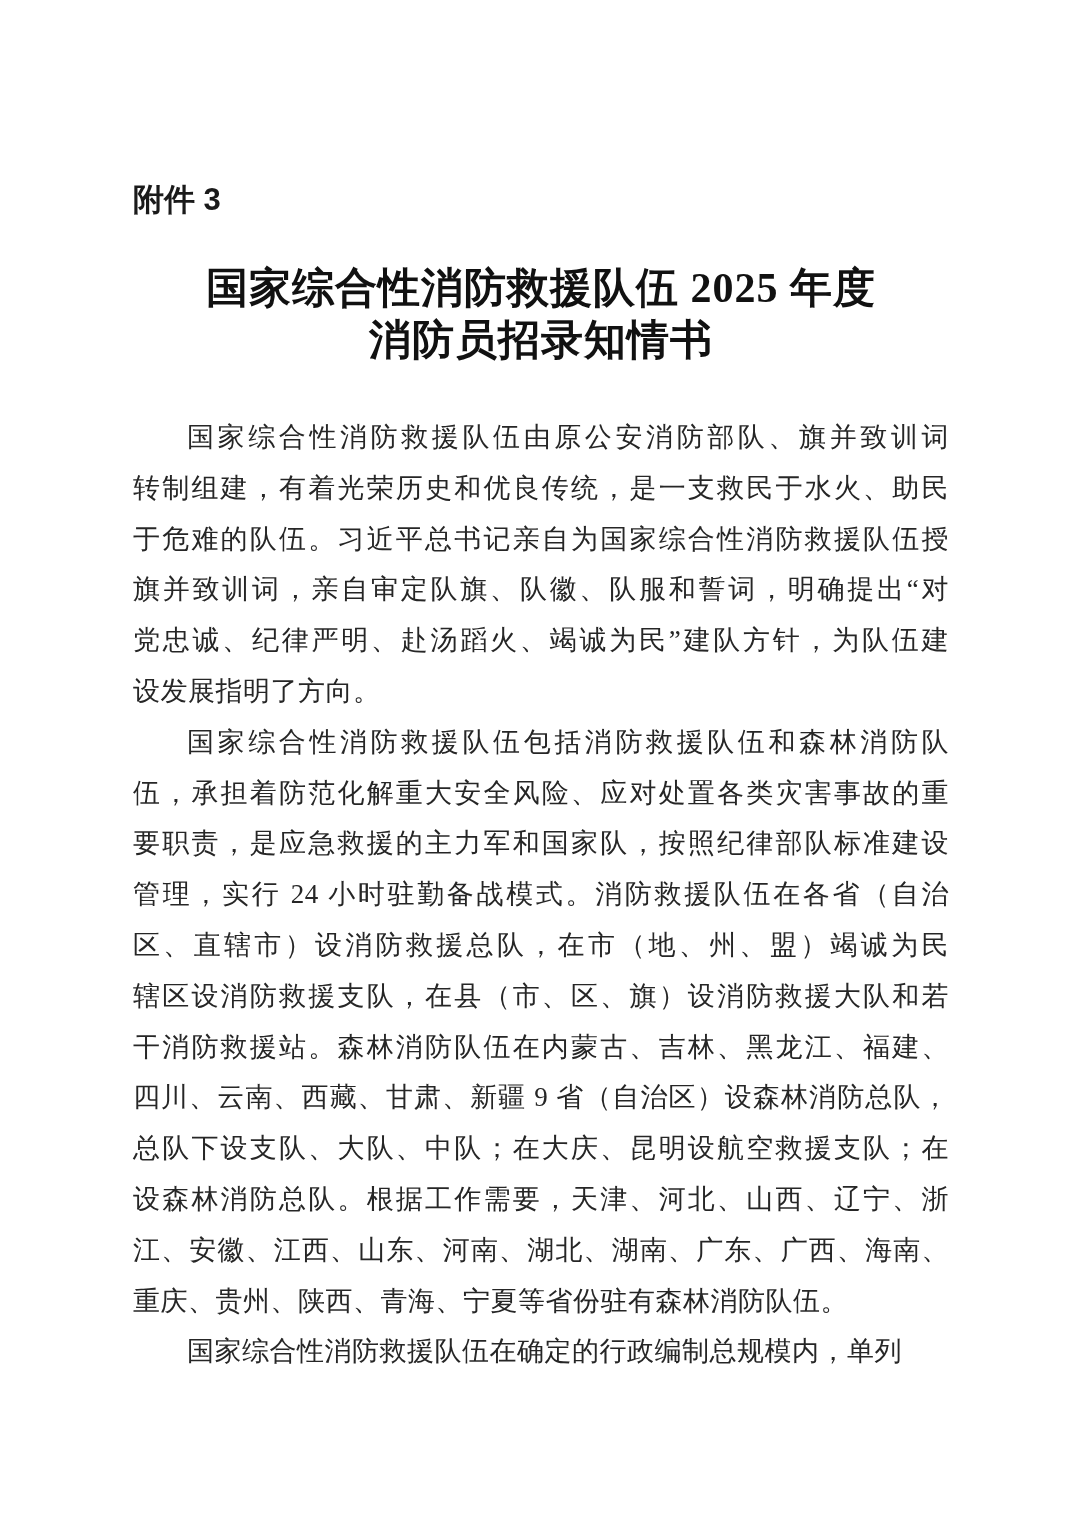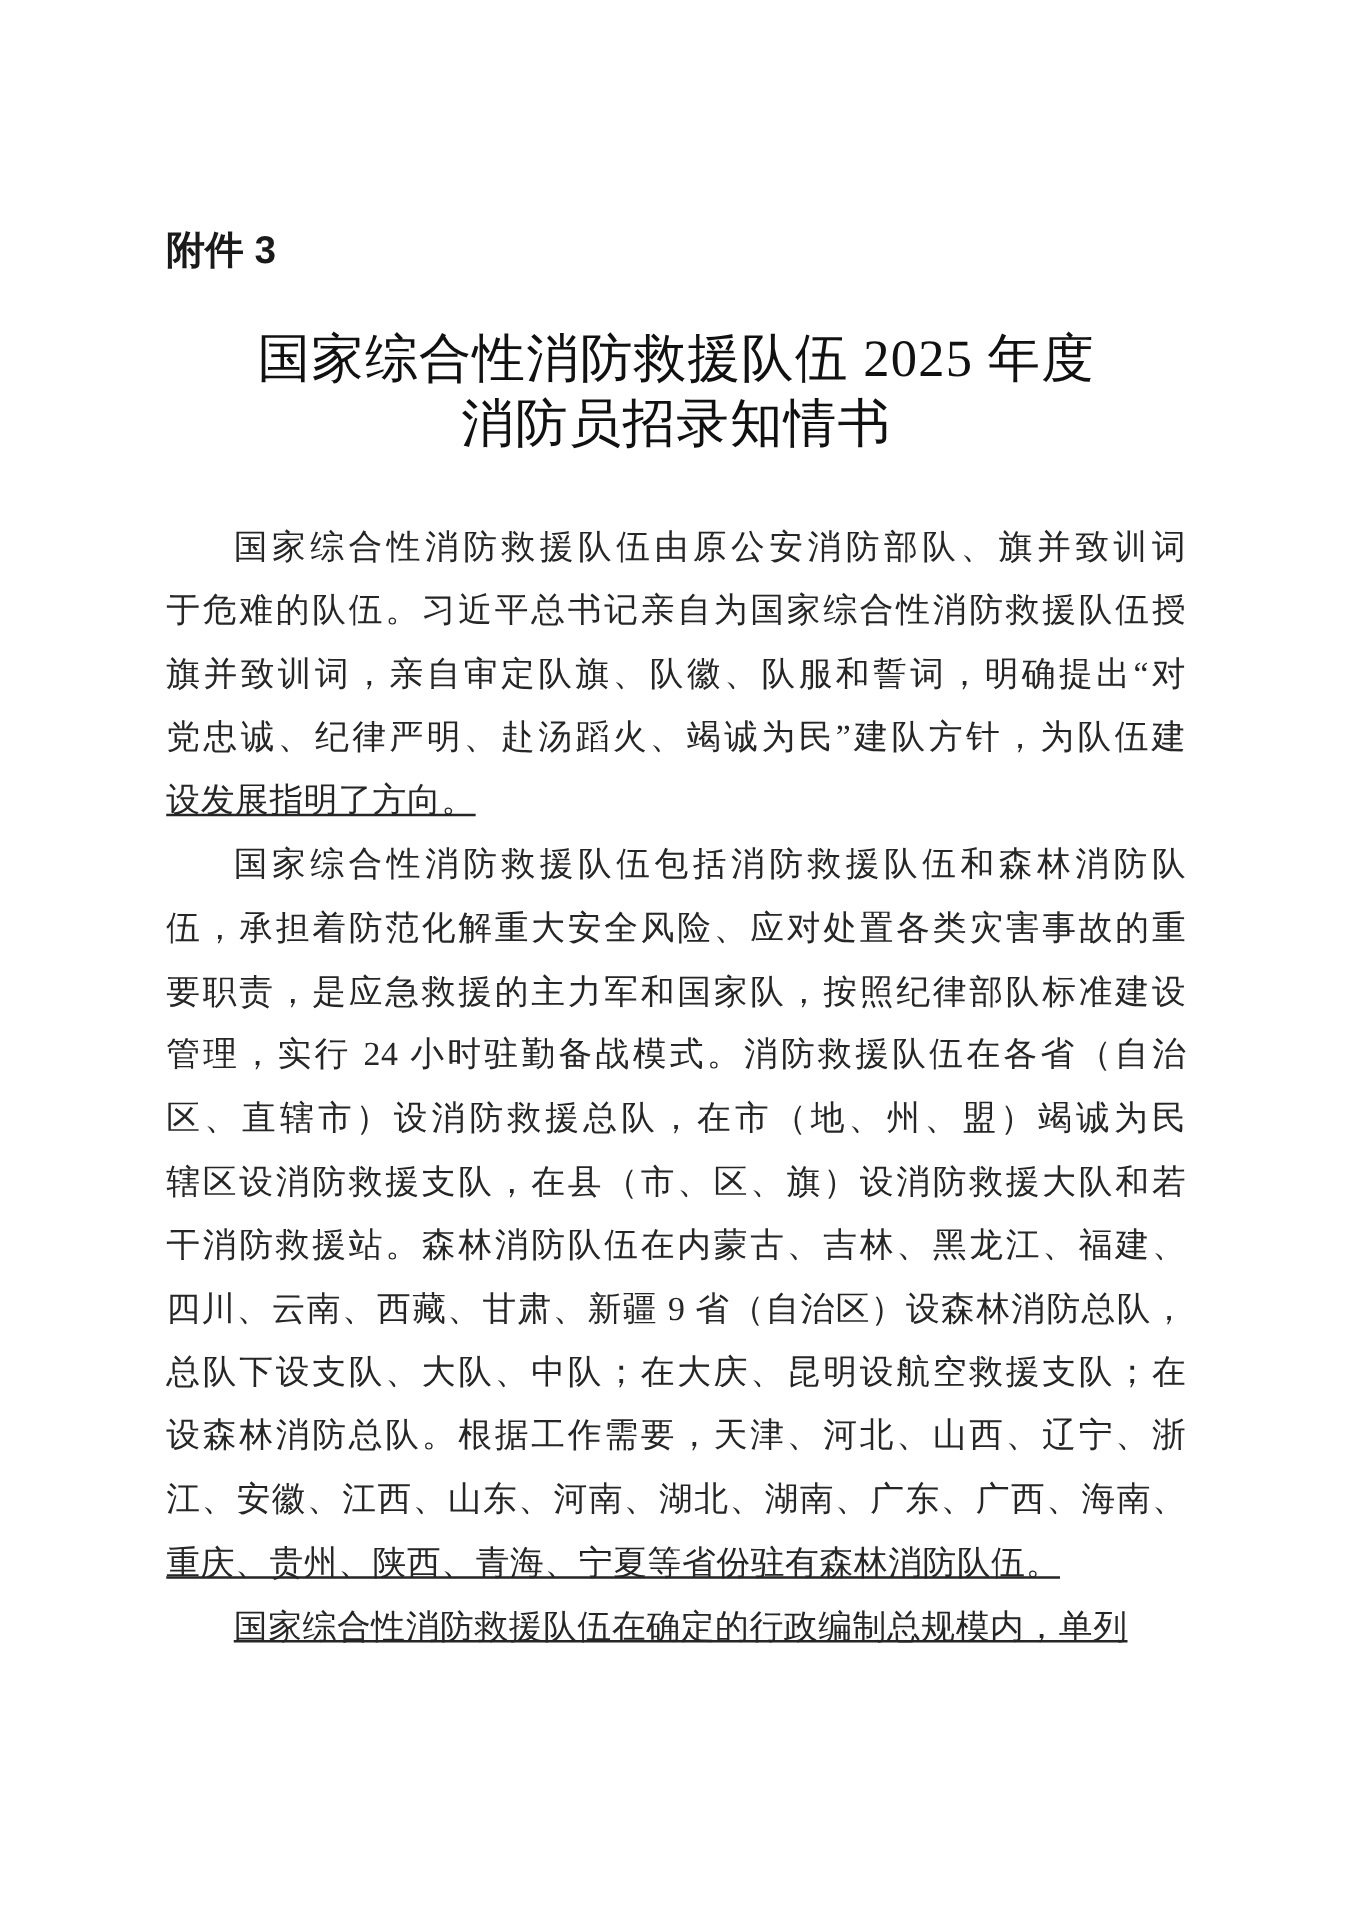--- a/index.html
+++ b/index.html
@@ -18,57 +18,58 @@
     font-family: "Liberation Sans", "DejaVu Sans", sans-serif;
     font-weight: 700;
     font-size: 31px;
     line-height: 38px;
     color: #1a1a1a;
     text-align: left;
   }
   .title {
     margin-top: 43px;
     text-align: center;
-    font-weight: 400;
+    font-weight: 700;
     color: #111111;
   }
   .title .title-line {
     font-size: 42px;
     line-height: 52px;
     letter-spacing: 1px;
   }
   .doc-body {
     margin-top: 46px;
   }
   .paragraph { margin: 0; }
   .line {
     font-size: 27px;
     line-height: 50.8px;
     letter-spacing: 0.5px;
     text-align: justify;
     text-align-last: justify;
     color: #262626;
   }
   .line.first { text-indent: 2em; }
-  .line.last { text-align-last: left; text-decoration: underline; }
+  .line.last { text-align-last: left; }
 </style>
 </head>
 <body>
 
 <div class="page">
   <div class="attachment">附件 3</div>
 
   <div class="title">
       <div class="title-line">国家综合性消防救援队伍 2025 年度</div>
       <div class="title-line">消防员招录知情书</div>
     </div>
 
   <div class="doc-body">
       <div class="paragraph">
         <div class="line first">国家综合性消防救援队伍由原公安消防部队、旗并致训词</div>
+        <div class="line">转制组建，有着光荣历史和优良传统，是一支救民于水火、助民</div>
         <div class="line">于危难的队伍。习近平总书记亲自为国家综合性消防救援队伍授</div>
         <div class="line">旗并致训词，亲自审定队旗、队徽、队服和誓词，明确提出“对</div>
         <div class="line">党忠诚、纪律严明、赴汤蹈火、竭诚为民”建队方针，为队伍建</div>
         <div class="line last">设发展指明了方向。</div>
       </div>
       <div class="paragraph">
         <div class="line first">国家综合性消防救援队伍包括消防救援队伍和森林消防队</div>
         <div class="line">伍，承担着防范化解重大安全风险、应对处置各类灾害事故的重</div>
         <div class="line">要职责，是应急救援的主力军和国家队，按照纪律部队标准建设</div>
         <div class="line">管理，实行 24 小时驻勤备战模式。消防救援队伍在各省（自治</div>

